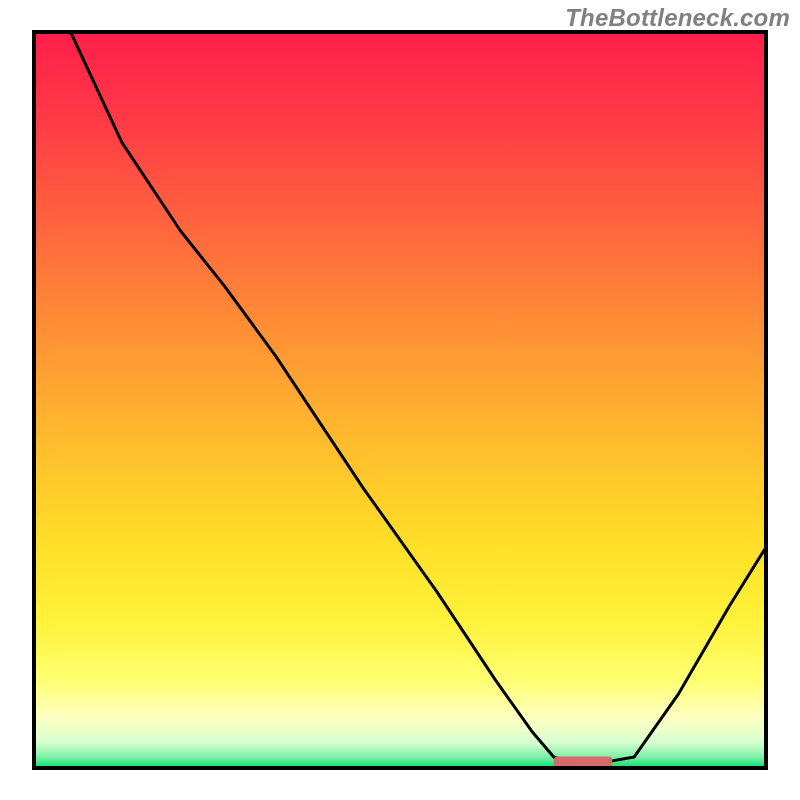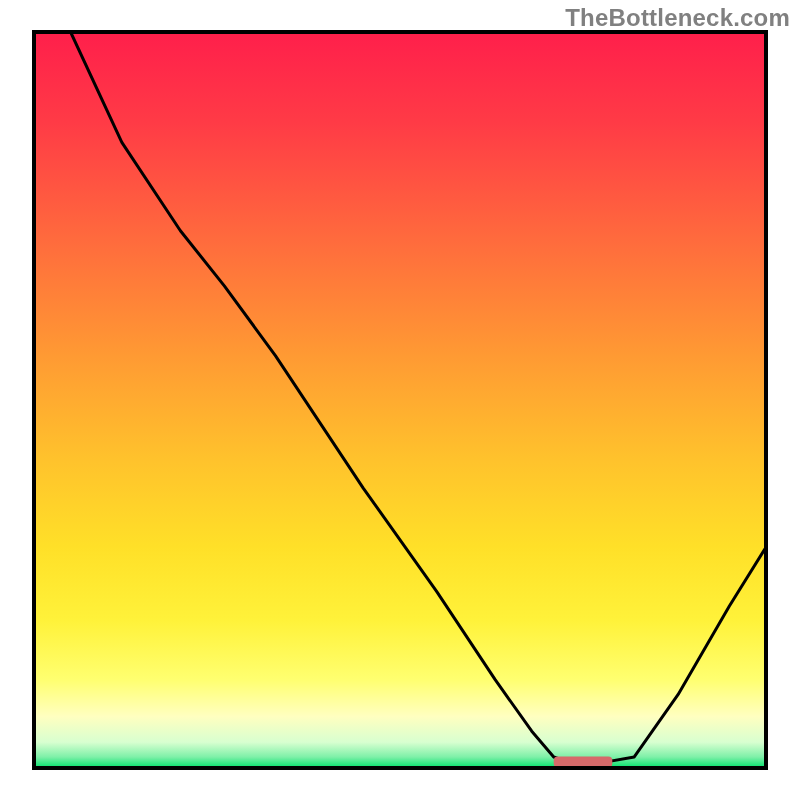--- a/index.html
+++ b/index.html
@@ -18,20 +18,21 @@
   }
   .watermark {
     position: absolute;
     top: 4px;
     right: 10px;
     font-size: 24px;
     font-weight: bold;
     color: #808080;
     letter-spacing: 0.2px;
     z-index: 20;
+    font-style: italic;
   }
   svg {
     position: absolute;
     top: 0;
     left: 0;
   }
 </style>
 </head>
 <body>
 

